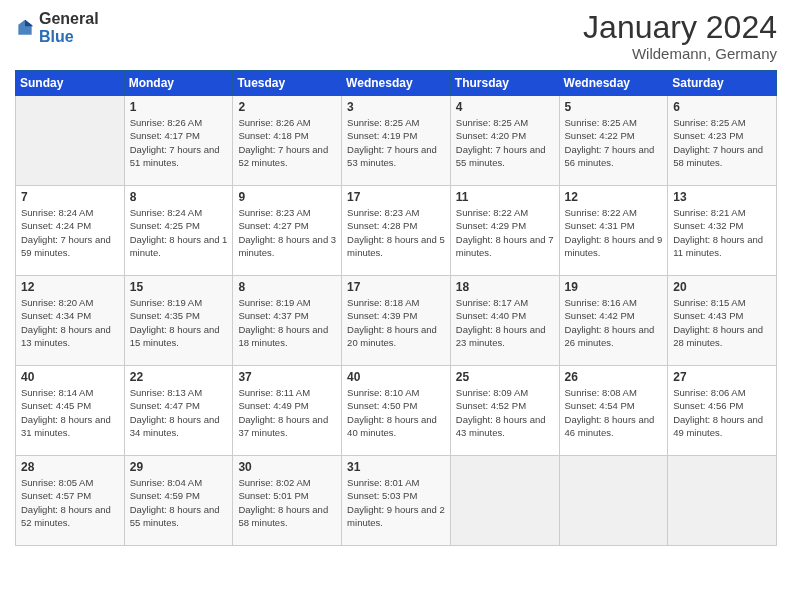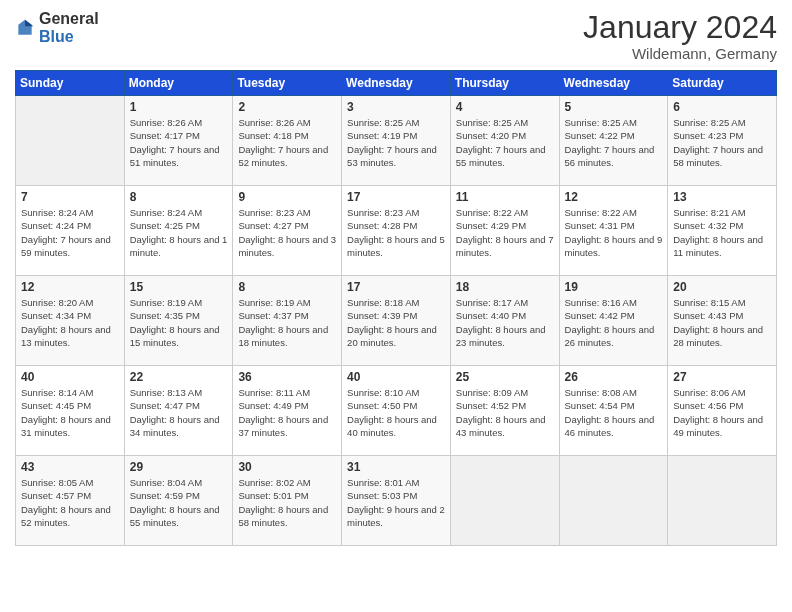--- a/index.html
+++ b/index.html
@@ -213,21 +213,21 @@
         <tr>
           <td>
             <span class="day-number">40</span>
             <div class="day-info">Sunrise: 8:14 AM<br>Sunset: 4:45 PM<br>Daylight: 8 hours and 31 minutes.</div>
           </td>
           <td>
             <span class="day-number">22</span>
             <div class="day-info">Sunrise: 8:13 AM<br>Sunset: 4:47 PM<br>Daylight: 8 hours and 34 minutes.</div>
           </td>
           <td>
-            <span class="day-number">36</span>
+            <span class="day-number">37</span>
             <div class="day-info">Sunrise: 8:11 AM<br>Sunset: 4:49 PM<br>Daylight: 8 hours and 37 minutes.</div>
           </td>
           <td>
             <span class="day-number">40</span>
             <div class="day-info">Sunrise: 8:10 AM<br>Sunset: 4:50 PM<br>Daylight: 8 hours and 40 minutes.</div>
           </td>
           <td>
             <span class="day-number">25</span>
             <div class="day-info">Sunrise: 8:09 AM<br>Sunset: 4:52 PM<br>Daylight: 8 hours and 43 minutes.</div>
           </td>
@@ -235,21 +235,21 @@
             <span class="day-number">26</span>
             <div class="day-info">Sunrise: 8:08 AM<br>Sunset: 4:54 PM<br>Daylight: 8 hours and 46 minutes.</div>
           </td>
           <td>
             <span class="day-number">27</span>
             <div class="day-info">Sunrise: 8:06 AM<br>Sunset: 4:56 PM<br>Daylight: 8 hours and 49 minutes.</div>
           </td>
         </tr>
         <tr>
           <td>
-            <span class="day-number">43</span>
+            <span class="day-number">28</span>
             <div class="day-info">Sunrise: 8:05 AM<br>Sunset: 4:57 PM<br>Daylight: 8 hours and 52 minutes.</div>
           </td>
           <td>
             <span class="day-number">29</span>
             <div class="day-info">Sunrise: 8:04 AM<br>Sunset: 4:59 PM<br>Daylight: 8 hours and 55 minutes.</div>
           </td>
           <td>
             <span class="day-number">30</span>
             <div class="day-info">Sunrise: 8:02 AM<br>Sunset: 5:01 PM<br>Daylight: 8 hours and 58 minutes.</div>
           </td>

